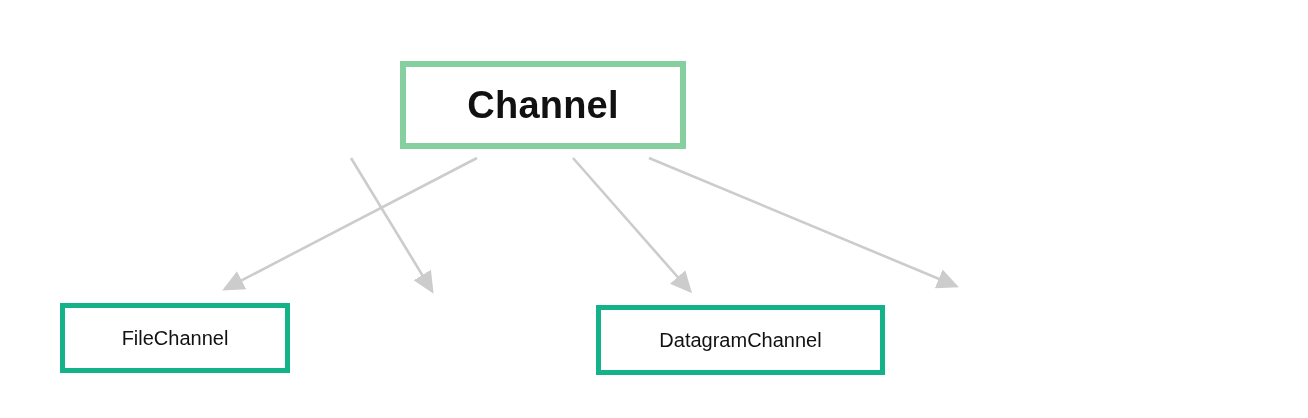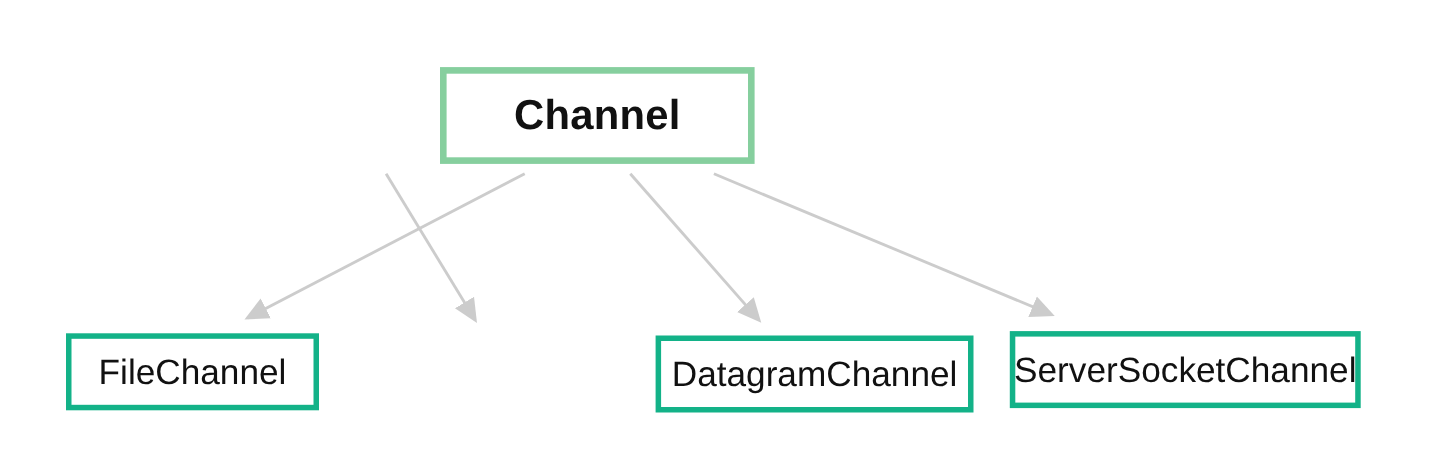--- a/index.html
+++ b/index.html
@@ -35,21 +35,21 @@
     white-space: nowrap;
   }
   .node-root {
     border: 6px solid #86cf9e;
     font-size: 38px;
     font-weight: bold;
     letter-spacing: 0.2px;
   }
   .node-leaf {
     border: 5px solid #13b288;
-    font-size: 32px;
+    font-size: 20px;
     font-weight: normal;
   }
   .node-label {
     display: block;
     line-height: 1;
   }
 </style>
 </head>
 <body>
 
@@ -73,17 +73,14 @@
 
   <div class="node node-leaf" id="node-0" style="left: 60px; top: 303px; width: 230px; height: 70px; border-color: rgb(19, 178, 136);">
     <span class="node-label">FileChannel</span>
   </div>
 
 
   <div class="node node-leaf" id="node-2" style="left: 596px; top: 305px; width: 289px; height: 70px; border-color: rgb(19, 178, 136);">
     <span class="node-label">DatagramChannel</span>
   </div>
 
-  <div class="node node-leaf" id="node-3" style="left: 918px; top: 301px; width: 319px; height: 70px; border-color: rgb(19, 178, 136);">
-    <span class="node-label">ServerSocketChannel</span>
-  </div>
 
 </div>
 
 </body></html>

